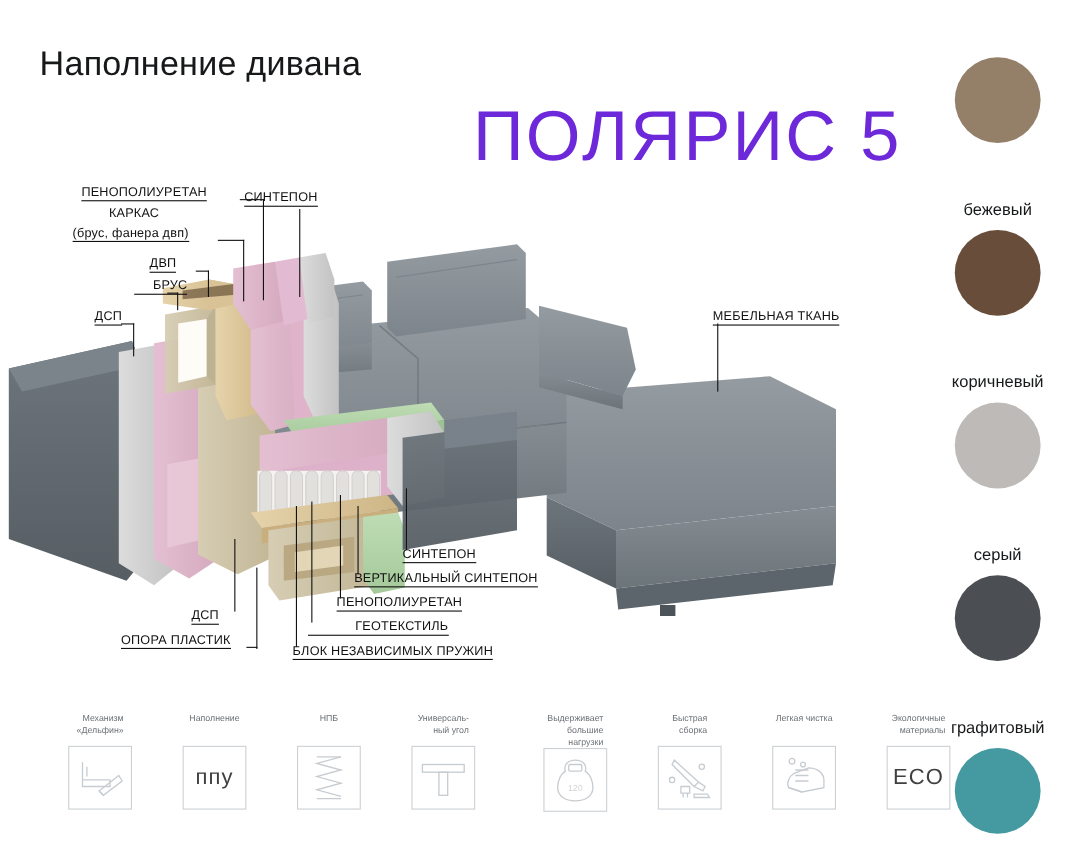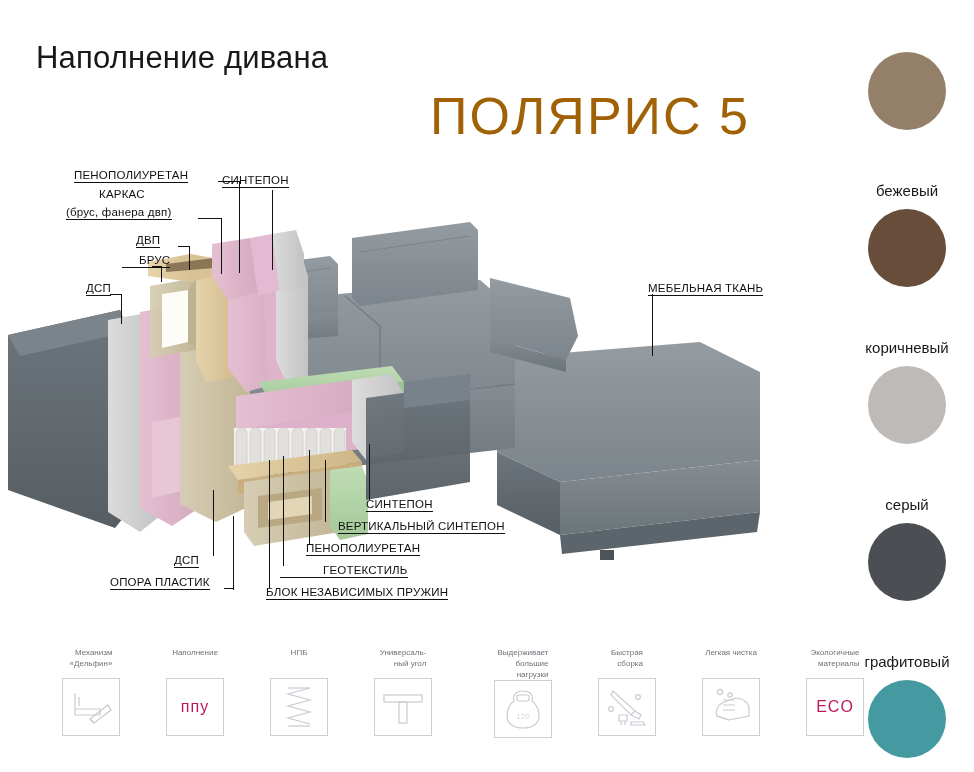--- a/index.html
+++ b/index.html
@@ -12,21 +12,21 @@
   }
 
   
   #page-title {
     position: absolute; left: 36px; top: 40px;
     font-size: 31px; font-weight: 300; color: #16181a;
     letter-spacing: .2px; white-space: nowrap;
   }
   #model-title {
     position: absolute; left: 430px; top: 86px;
-    font-size: 52px; font-weight: 300; color: #a16207;
+    font-size: 64px; font-weight: 300; color: #6d28d9;
     letter-spacing: 2px; white-space: nowrap;
   }
 
   
   #swatches {
     position: absolute; left: 840px; top: 52px;
     width: 134px;
     display: flex; flex-direction: column; align-items: center;
   }
   .swatch { display: flex; flex-direction: column; align-items: center; margin-bottom: 10px; gap: 45px; }
@@ -57,21 +57,21 @@
   .feature-caption {
     font-size: 8px; color: #6d7278; text-align: right;
     line-height: 1.35; min-height: 30px; white-space: pre-line;
   }
   .feature-box {
     width: 58px; height: 58px; border: 1px solid #ccd0d4;
     background: #fff; display: flex; align-items: center; justify-content: center;
   }
   .feature-box svg { display: block; }
   .eco-text, .ppu-text {
-    font-size: 16px; color: #be185d; letter-spacing: 1px;
+    font-size: 20px; color: #404040; letter-spacing: 1px;
     font-family: "Liberation Sans", sans-serif;
   }
 </style>
 </head>
 <body>
 
 <div id="page-title">Наполнение дивана</div>
 <div id="model-title">ПОЛЯРИС 5</div>
 
 <div id="swatches">
@@ -249,21 +249,21 @@
   <div class="callout" style="left:86px; top:122px;">ДСП</div>
   <div class="leader leader-h" style="left:110px; top:134px; width:12px;"></div>
   <div class="leader leader-v" style="left:121px; top:134px; height:30px;"></div>
 
   <div class="callout" style="left:648px; top:122px;">МЕБЕЛЬНАЯ ТКАНЬ</div>
   <div class="leader leader-v" style="left:652px; top:134px; height:62px;"></div>
 
   <div class="callout" style="left:366px; top:338px;">СИНТЕПОН</div>
   <div class="leader leader-v" style="left:369px; top:284px; height:56px;"></div>
 
-  <div class="callout" style="left:338px; top:360px;">ВЕРТИКАЛЬНЫЙ СИНТЕПОН</div>
+  <div class="callout" style="left:322px; top:360px;">ВЕРТИКАЛЬНЫЙ СИНТЕПОН</div>
   <div class="leader leader-v" style="left:325px; top:300px; height:62px;"></div>
 
   <div class="callout" style="left:306px; top:382px;">ПЕНОПОЛИУРЕТАН</div>
   <div class="leader leader-v" style="left:309px; top:290px; height:94px;"></div>
 
   <div class="callout" style="left:280px; top:404px;padding-left:43px;">ГЕОТЕКСТИЛЬ</div>
   <div class="leader leader-v" style="left:283px; top:296px; height:110px;"></div>
 
   <div class="callout" style="left:266px; top:426px;">БЛОК НЕЗАВИСИМЫХ ПРУЖИН</div>
   <div class="leader leader-v" style="left:269px; top:300px; height:128px;"></div>

